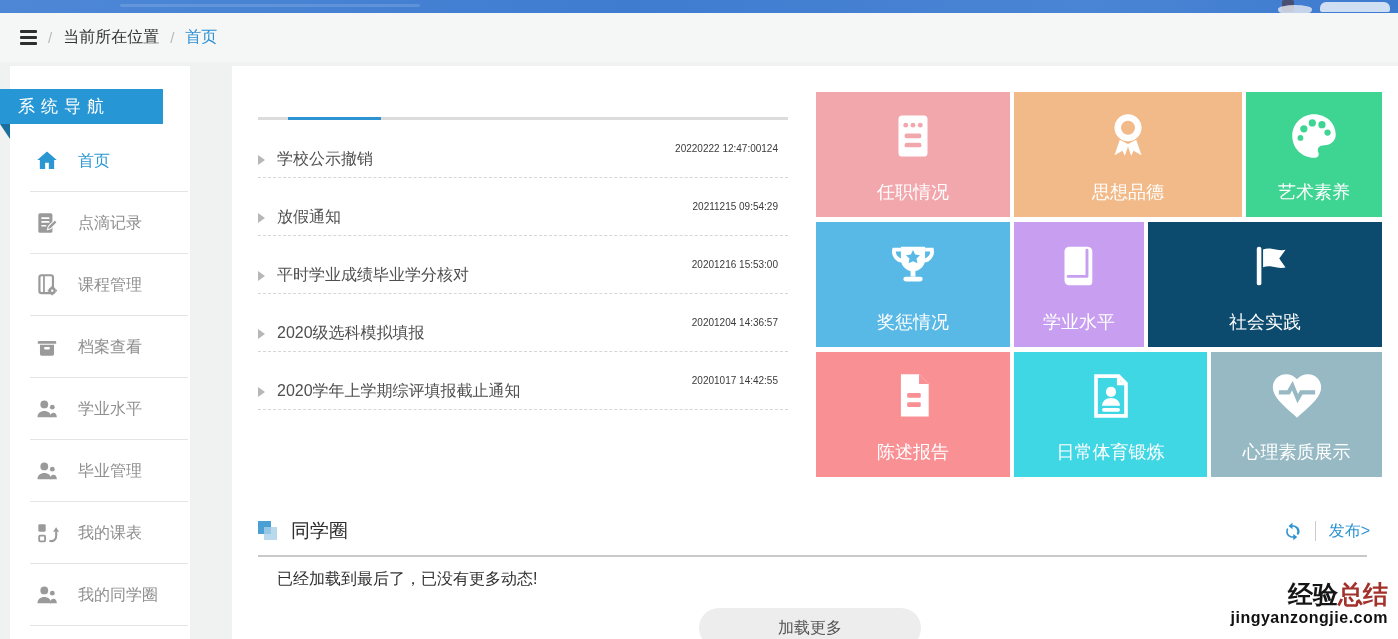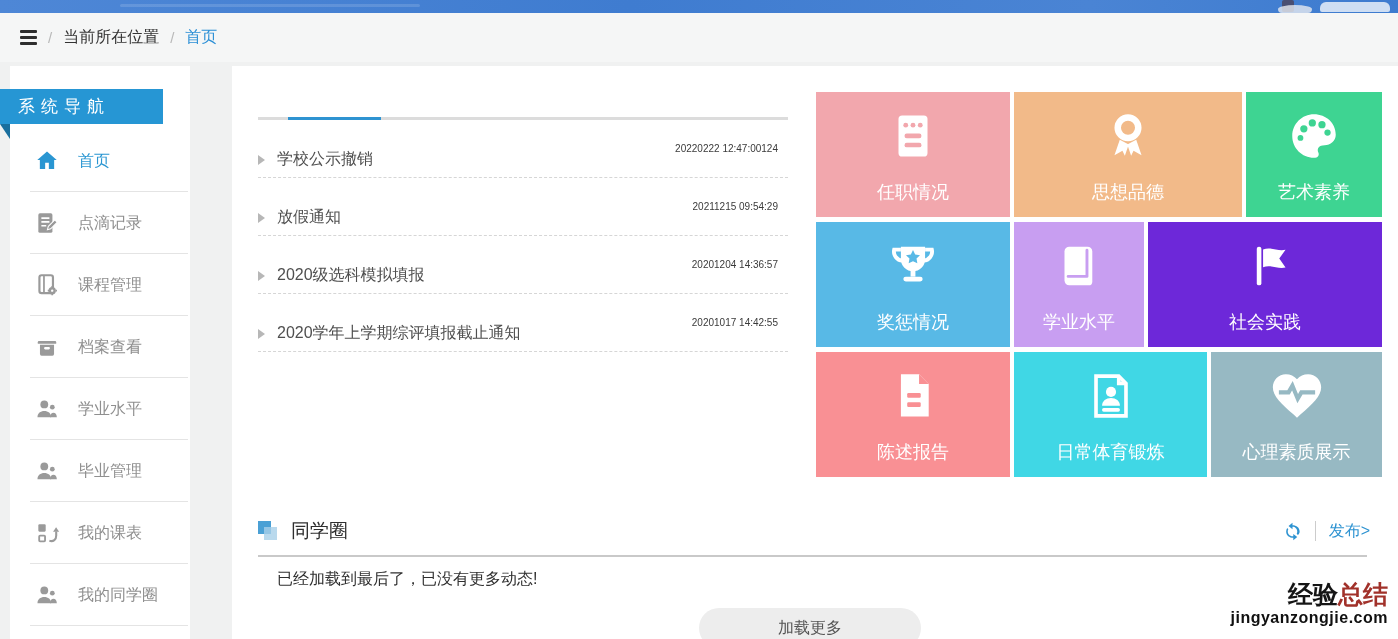--- a/index.html
+++ b/index.html
@@ -213,20 +213,27 @@
       <div class="n-row">
         <div class="n-left">
             <div class="tri"></div>
           <span class="n-title">放假通知</span>
           </div>
         <span class="n-date">20211215 09:54:29</span>
       </div>
       <div class="n-row">
         <div class="n-left">
             <div class="tri"></div>
+          <span class="n-title">平时学业成绩毕业学分核对</span>
+          </div>
+        <span class="n-date">20201216 15:53:00</span>
+      </div>
+      <div class="n-row">
+        <div class="n-left">
+            <div class="tri"></div>
           <span class="n-title">2020级选科模拟填报</span>
           </div>
         <span class="n-date">20201204 14:36:57</span>
       </div>
       <div class="n-row">
         <div class="n-left">
             <div class="tri"></div>
           <span class="n-title">2020学年上学期综评填报截止通知</span>
           </div>
         <span class="n-date">20201017 14:42:55</span>
@@ -277,21 +284,21 @@
           </svg>
           <div class="t-label">奖惩情况</div>
         </div>
         <div class="tile w-d" style="background: rgb(200, 158, 241); --tile: #c89ef1;">
           <svg viewBox="0 0 24 24">
             <path fill="#fff" d="M8 4h7.5a2 2 0 0 1 2 2v12.5a1.5 1.5 0 0 1-1.5 1.5H8a2 2 0 0 1-2-2V6a2 2 0 0 1 2-2z"></path>
             <path fill="none" stroke="var(--tile)" stroke-width="1.2" stroke-linecap="round" d="M15.3 5.5v10.8M7.5 16.3h7.8"></path>
           </svg>
           <div class="t-label">学业水平</div>
         </div>
-        <div class="tile w-c" style="background: #6d28d9; --tile: #e5de41;">
+        <div class="tile w-c" style="background: #0c4a6e; --tile: #e5de41;">
           <svg viewBox="0 0 24 24">
             <rect x="8.6" y="4" width="1.9" height="16" rx=".9" fill="#fff"></rect>
             <path fill="#fff" d="M11.2 5.2c3.2-1.3 6 .9 9.3.1l-2.6 3.6 2.6 3.7c-3.3.8-6.1-1.4-9.3-.1z"></path>
           </svg>
           <div class="t-label">社会实践</div>
         </div>
       </div>
       <div class="t-row">
         <div class="tile w-a" style="background: rgb(249, 144, 148); --tile: #f99094;">
           <svg viewBox="0 0 24 24">

